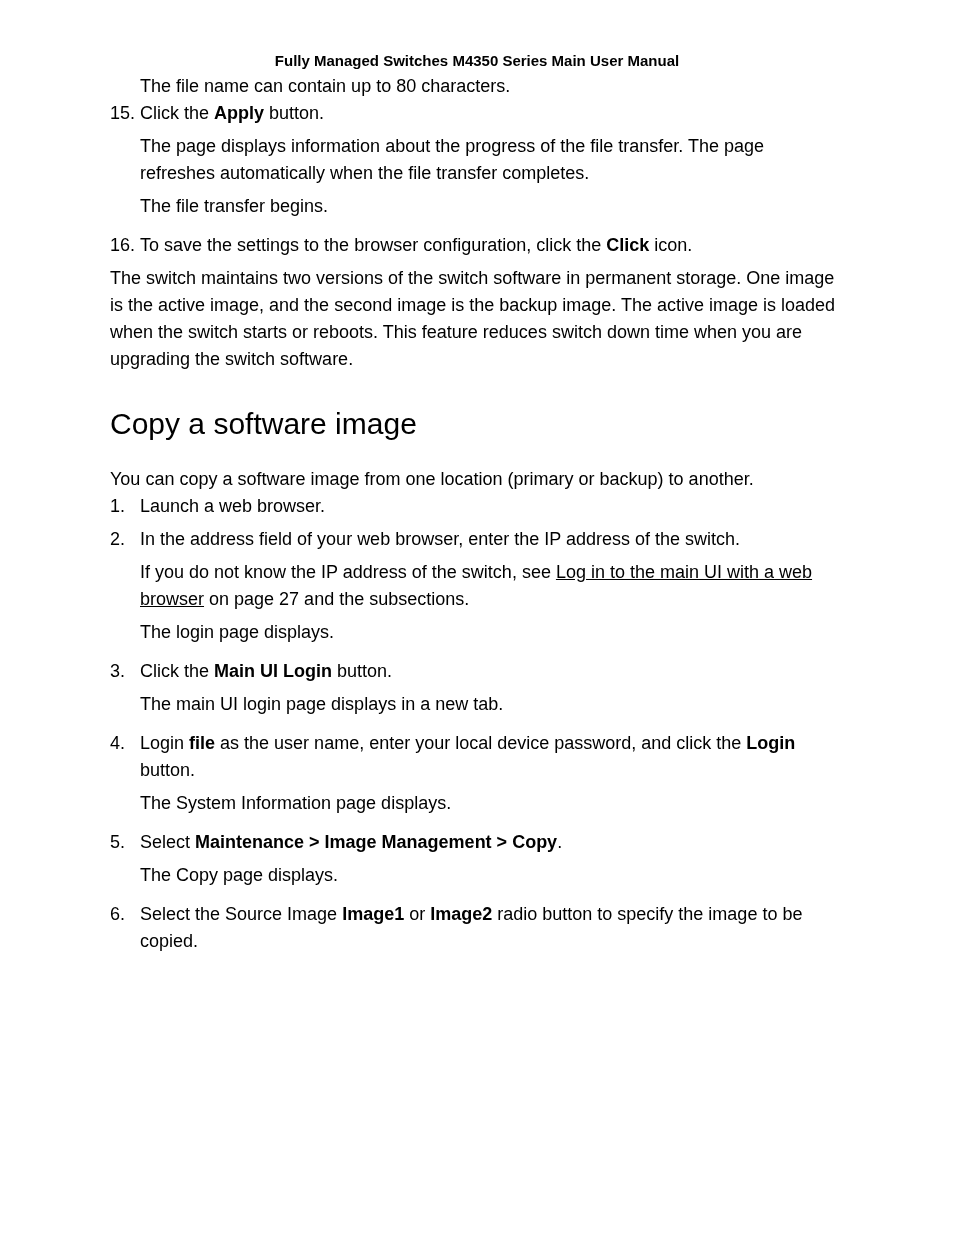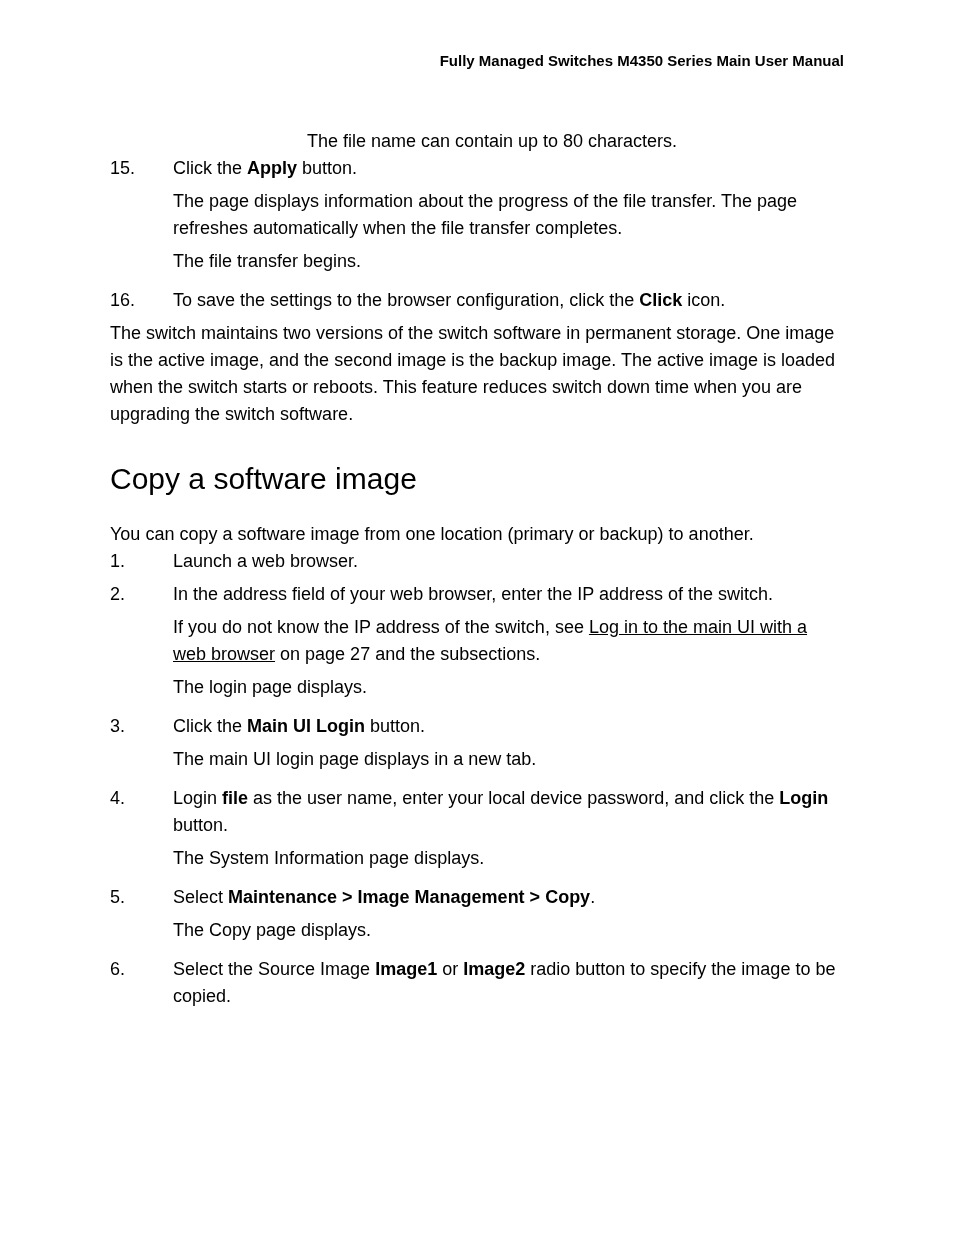--- a/index.html
+++ b/index.html
@@ -12,33 +12,30 @@
     background: #fff;
   }
   .page {
     width: 954px;
     min-height: 1235px;
     padding: 50px 110px 40px 110px;
     box-sizing: border-box;
     position: relative;
   }
   .doc-header {
-    text-align: right;
+    text-align: center;
     font-weight: bold;
     font-size: 15px;
-    margin-bottom: 55px;
   }
   .indent-body {
     margin-left: 30px;
-    text-align: center;
   }
   .list-row {
     display: flex;
     margin-bottom: 6px;
-    gap: 33px;
   }
   .list-num {
     width: 30px;
     flex-shrink: 0;
   }
   .list-text {
     flex: 1;
   }
   .sub {
     margin-top: 6px;

